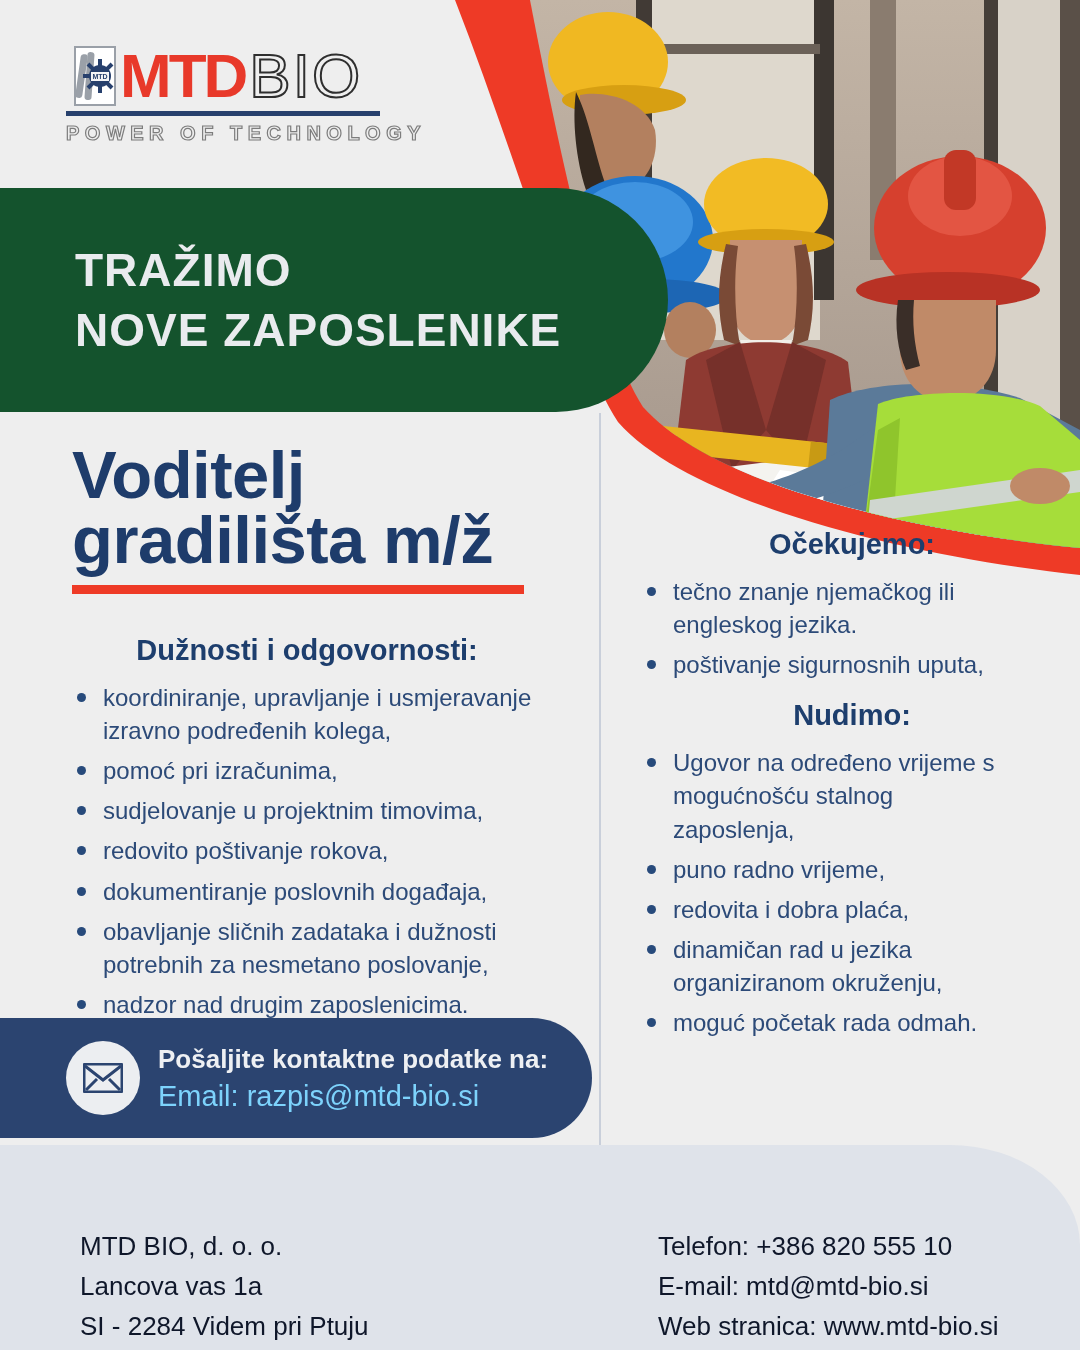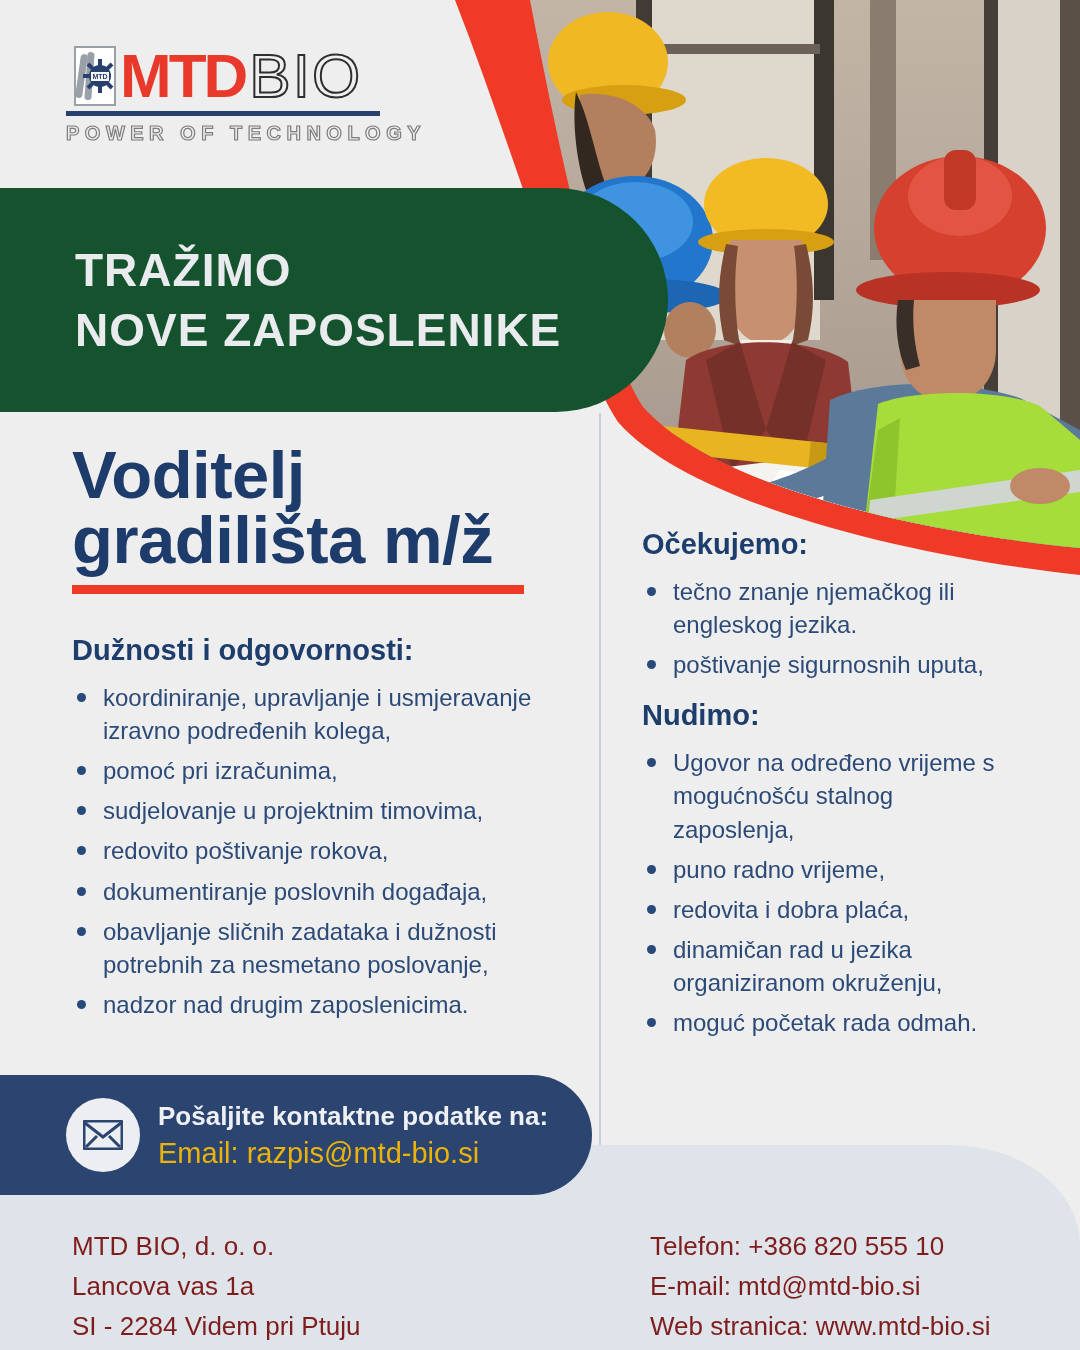--- a/index.html
+++ b/index.html
@@ -23,49 +23,49 @@
           border-radius:0 112px 112px 0;z-index:2;display:flex;flex-direction:column;justify-content:center;
           padding-left:75px;box-sizing:border-box;}
   .banner-line{font-size:46px;font-weight:700;color:#e9ebee;line-height:60px;letter-spacing:1px;}
 
   
   .job-title{position:absolute;left:72px;top:442px;z-index:3;}
   .job-title-line{font-size:67px;font-weight:700;color:#1e3c6b;line-height:65px;letter-spacing:-0.5px;}
   .title-underline{width:452px;height:9px;background:#ee3a26;margin-top:13px;}
 
   
-  .section-heading{font-size:29px;font-weight:700;color:#1d3e6d;margin:0 0 14px 0;}
+  .section-heading{font-size:29px;font-weight:700;color:#1d3e6d;margin:0 0 14px 0;text-align:center;}
   ul.bullets{margin:0;padding:0;list-style:none;}
   ul.bullets li{position:relative;padding-left:31px;font-size:24px;line-height:1.38;color:#2c4a78;margin-bottom:7px;}
   ul.bullets li::before{content:"";position:absolute;left:5px;top:12px;width:9px;height:9px;border-radius:50%;background:#274a7b;}
 
   .duties-section{position:absolute;left:72px;top:634px;width:470px;z-index:3;}
   .duties-section ul.bullets li{max-width:455px;}
 
   .right-col{position:absolute;left:642px;top:528px;width:420px;z-index:3;}
   .right-col ul.bullets li{max-width:345px;}
   .offer-heading{margin-top:18px;}
 
   .divider{position:absolute;left:599px;top:413px;width:2px;height:732px;background:#c9cfda;z-index:2;}
 
   
-  .contact-banner{position:absolute;left:0;top:1075px;width:592px;height:120px;background:#2b4470;
+  .contact-banner{position:absolute;left:0;top:1018px;width:592px;height:120px;background:#2b4470;
                   border-radius:0 62px 62px 0;z-index:4;display:flex;align-items:center;box-sizing:border-box;padding-left:66px;}
   .mail-circle{width:74px;height:74px;border-radius:50%;background:#eceef1;display:flex;align-items:center;justify-content:center;flex:0 0 auto;}
   .contact-text{margin-left:18px;display:flex;flex-direction:column;gap:5px;}
   .contact-line1{font-size:26px;font-weight:700;color:#eef0f3;}
-  .contact-line2{font-size:29px;font-weight:400;color:#eab308;}
+  .contact-line2{font-size:29px;font-weight:400;color:#7dd3fc;}
 
   
   .footer-panel{position:absolute;left:0;top:1145px;width:1080px;height:205px;background:#dfe3ea;
                 border-top-right-radius:130px 100px;z-index:3;}
   .footer-block{position:absolute;z-index:5;}
   .footer-left{left:72px;top:1226px;}
   .footer-right{left:650px;top:1226px;}
-  .footer-line{font-size:26px;color:#7f1d1d;line-height:40px;}
+  .footer-line{font-size:26px;color:#0f172a;line-height:40px;margin-left:8px;}
 </style>
 </head>
 <body>
 
 <div class="poster">
 
   <div class="hero-art">
     <svg width="680" height="620" viewBox="0 0 680 620">
       <defs>
         <clipPath id="photoClip">

